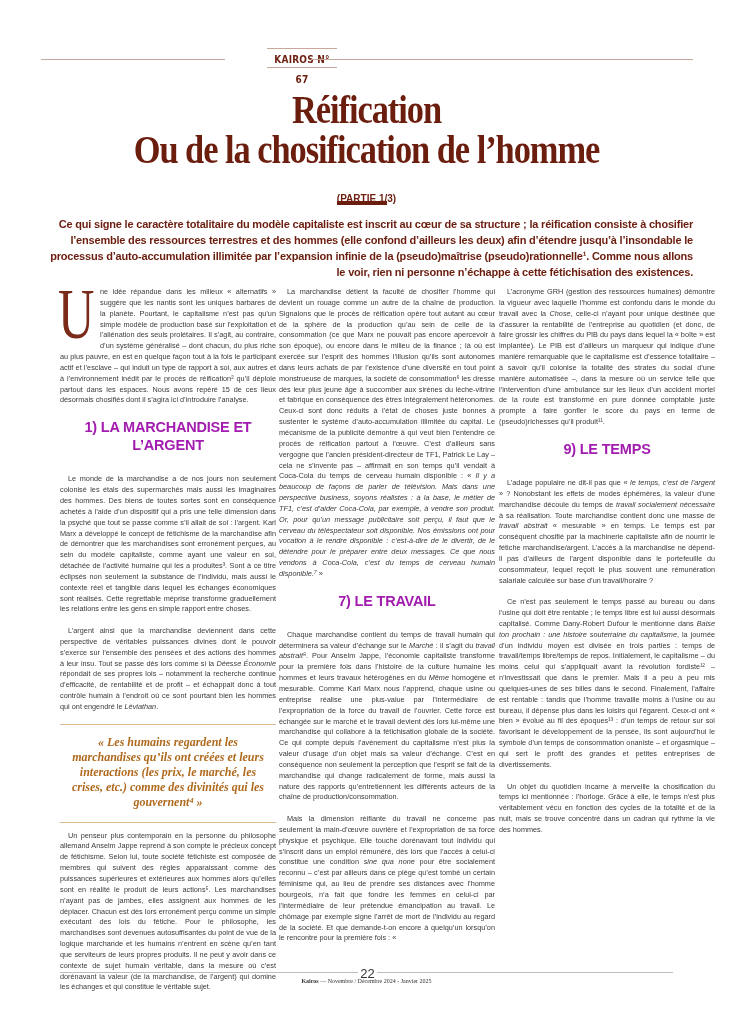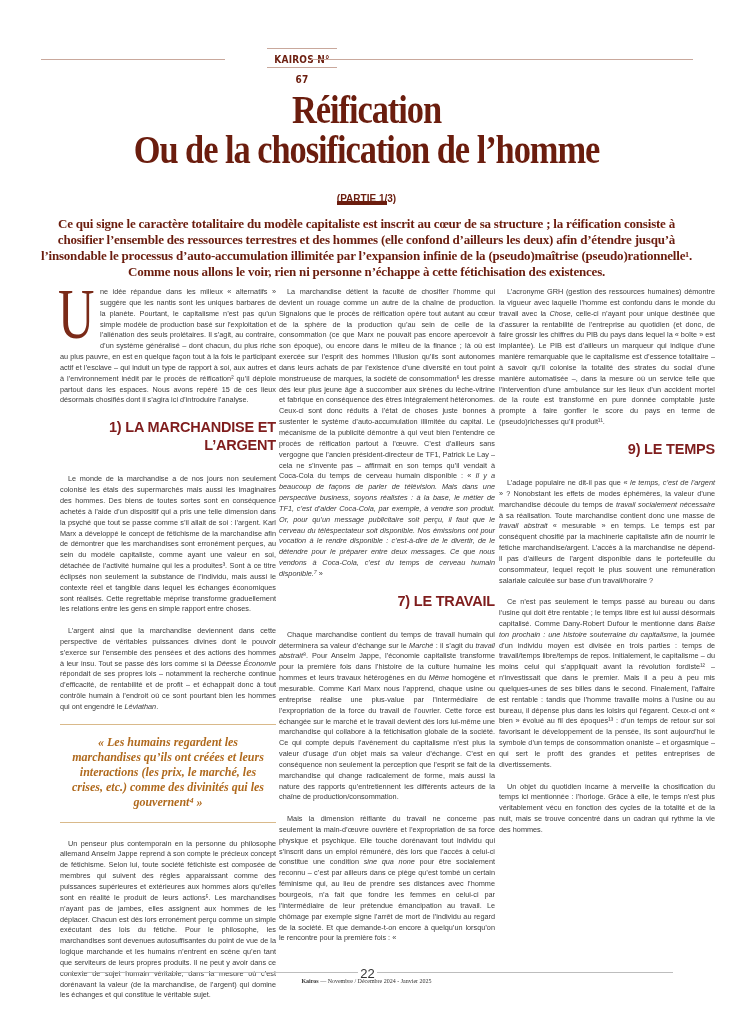--- a/index.html
+++ b/index.html
@@ -10,33 +10,33 @@
     .kicker-line { position: absolute; top: 11px; height: 1px; background: #c9a89c; }
     .kicker-line.l { left: 0; width: 184px; }
     .kicker-line.r { left: 256px; width: 396px; right: 0; left: auto; width: 400px; }
     .kicker-box { position: absolute; left: 226px; top: 0; width: 70px; height: 20px; border-top: 1px solid #c9a89c; border-bottom: 1px solid #c9a89c; text-align: center; }
     .kicker { font-family: "DejaVu Sans Condensed", "DejaVu Sans", sans-serif; font-weight: bold; font-size: 10px; color: #6b1d0e; line-height: 18px; letter-spacing: 0.2px; }
 
     .title { position: absolute; top: 90px; left: 0; width: 733px; text-align: center; font-family: "Liberation Serif", serif; font-weight: bold; color: #6b1d0e; font-size: 40px; line-height: 40px; letter-spacing: -1.2px; transform: scaleX(0.86); }
     .subtitle-part { position: absolute; top: 173px; left: 0; width: 733px; text-align: center; font-weight: bold; font-size: 10px; color: #6b1d0e; margin-top: 20px; }
     .title-bar { position: absolute; top: 201px; left: 337px; width: 50px; height: 4px; background: #6b1d0e; }
 
-    .lede { position: absolute; top: 216px; left: 40px; width: 653px; text-align: center; font-weight: bold; font-size: 13px; line-height: 16px; color: #6b1d0e; letter-spacing: -0.2px; font-family: Liberation Serif, serif; }
+    .lede { position: absolute; top: 216px; left: 40px; width: 653px; text-align: right; font-weight: bold; font-size: 11px; line-height: 16px; color: #6b1d0e; letter-spacing: -0.2px; }
 
     .col { position: absolute; top: 287px; width: 216px; font-size: 7.3px; line-height: 10.85px; color: #3a3a3a; text-align: justify; }
     .col.c1 { left: 60px; }
     .col.c2 { left: 279px; }
     .col.c3 { left: 499px; }
     .col p { margin-bottom: 10.8px; text-indent: 8px; }
     .col p.first { text-indent: 0; }
     .dropcap { float: left; font-family: "Liberation Serif", serif; color: #7a2a18; font-size: 72px; line-height: 50px; margin: 2px 6px 0 -2px; transform: scaleX(0.7); transform-origin: left top; width: 36px; height: 54px; }
 
-    .section-head { text-align: right; font-weight: bold; color: #7f1d1d; font-size: 14.5px; line-height: 18px; margin: 12px 0 20px 0; letter-spacing: -0.2px; }
+    .section-head { text-align: center; font-weight: bold; color: #a21caf; font-size: 14.5px; line-height: 18px; margin: 12px 0 20px 0; letter-spacing: -0.2px; }
 
-    .pull { border-top: 1px solid #d9b98a; border-bottom: 1px solid #d9b98a; padding: 10px 4px 12px 4px; margin: 6px 0 16px 0; text-align: center; font-family: "Liberation Serif", serif; font-style: italic; font-weight: bold; color: #b06a1e; font-size: 12px; line-height: 15px; }
+    .pull { border-top: 1px solid #d9b98a; border-bottom: 1px solid #d9b98a; padding: 10px 4px 12px 4px; margin: 6px 0 8px 0; text-align: center; font-family: "Liberation Serif", serif; font-style: italic; font-weight: bold; color: #b06a1e; font-size: 12px; line-height: 15px; }
     em { font-style: italic; }
 
     .footer-line { position: absolute; top: 972px; height: 1px; background: #bdbdbd; }
     .footer-line.l { left: 60px; width: 298px; }
     .footer-line.r { left: 377px; width: 296px; }
     .page-num { position: absolute; top: 966px; left: 358px; width: 19px; text-align: center; font-size: 13px; color: #333; }
     .footer-text { position: absolute; top: 978px; left: 0; width: 733px; text-align: center; font-family: "Liberation Serif", serif; font-size: 6px; color: #333; }
     .footer-text b { font-weight: bold; }
   </style>
 </head>

